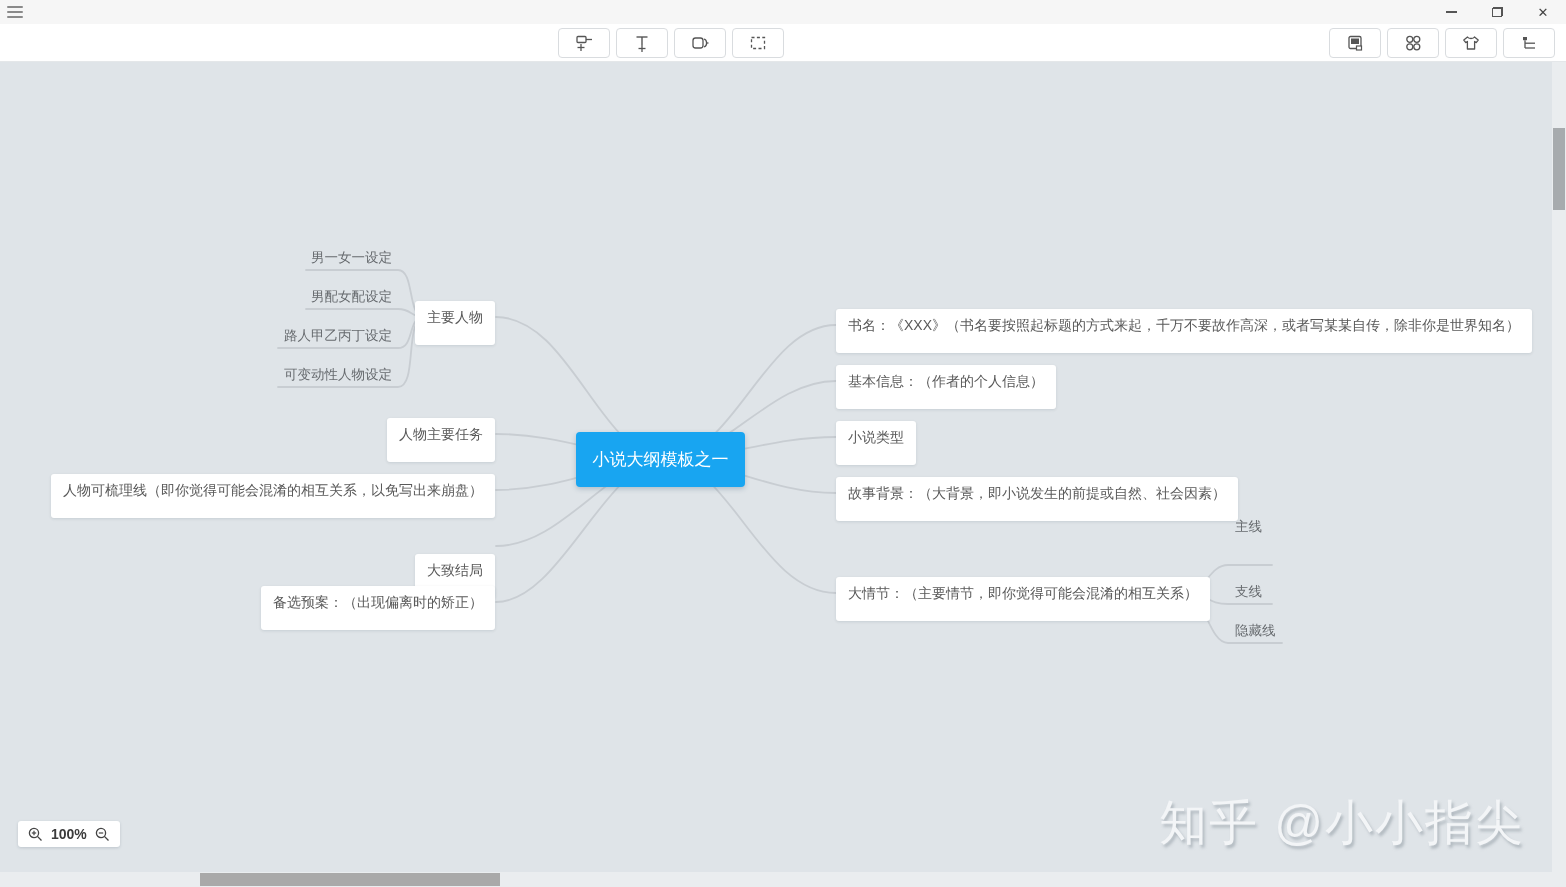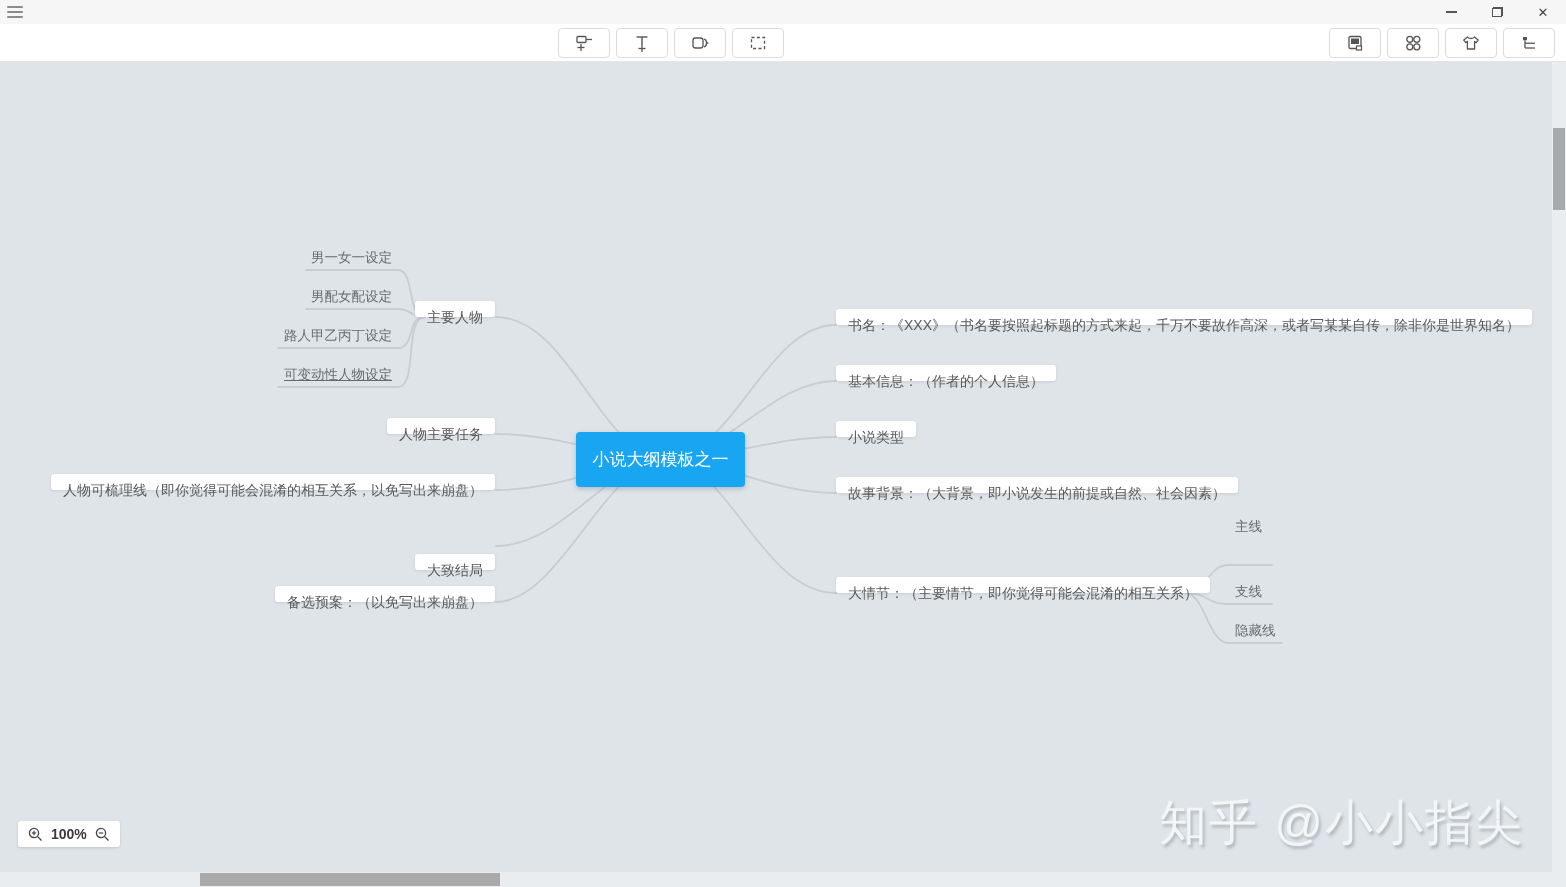--- a/index.html
+++ b/index.html
@@ -29,21 +29,21 @@
   .canvas{position:absolute;left:0;top:61px;width:1566px;height:826px;background:#dfe4e8;overflow:hidden;}
   .connectors{position:absolute;left:0;top:0;z-index:1;}
   .node{position:absolute;z-index:2;white-space:nowrap;}
   .node-root{
     left:576px;top:371px;width:169px;height:55px;
     background:#18a5f1;color:#ffffff;font-size:17px;
     display:flex;align-items:center;justify-content:center;
     border-radius:4px;box-shadow:0 2px 5px rgba(40,80,110,.25);cursor:pointer;
   }
   .node-l2{
-    height:16px;line-height:32px;padding:0 12px;background:#ffffff;color:#595959;
+    height:44px;line-height:32px;padding:0 12px;background:#ffffff;color:#595959;
     font-size:14px;border-radius:3px;box-shadow:0 1px 3px rgba(60,80,95,.14);cursor:pointer;
   }
   .node-l3{
     height:20px;line-height:20px;color:#666a6e;font-size:13.5px;cursor:pointer;background:transparent;
   }
   .alignR{text-align:left;}
   
   .zoomctl{
     position:absolute;left:18px;top:760px;height:26px;background:#fff;border-radius:3px;
     box-shadow:0 1px 3px rgba(60,80,95,.2);display:flex;align-items:center;gap:7px;
@@ -177,26 +177,26 @@
     <path d="M1186 532 C1207 532 1207 543 1228 543 L1272 543"></path>
     <path d="M1186 532 C1205 534 1209 582 1228 582 L1282 582"></path>
   </svg>
 
   <div class="node node-root">小说大纲模板之一</div>
 
   <div class="node node-l2" style="right:1071px;top:240px;">主要人物</div>
   <div class="node node-l2" style="right:1071px;top:357px;">人物主要任务</div>
   <div class="node node-l2" style="right:1071px;top:413px;">人物可梳理线（即你觉得可能会混淆的相互关系，以免写出来崩盘）</div>
   <div class="node node-l2" style="right:1071px;top:469px;margin-top:24px;">大致结局</div>
-  <div class="node node-l2" style="right:1071px;top:525px;">备选预案：（以免写出来崩盘）</div>
+  <div class="node node-l2" style="right:1071px;top:525px;">备选预案：（出现偏离时的矫正）</div>
 
   <div class="node node-l3 alignR" style="right:1174px;top:187px;">男一女一设定</div>
   <div class="node node-l3 alignR" style="right:1174px;top:226px;">男配女配设定</div>
   <div class="node node-l3 alignR" style="right:1174px;top:265px;">路人甲乙丙丁设定</div>
-  <div class="node node-l3 alignR" style="right:1174px;top:304px;text-decoration:underline;">可变动性人物设定</div>
+  <div class="node node-l3 alignR" style="right:1174px;top:304px;">可变动性人物设定</div>
 
   <div class="node node-l2" style="left:836px;top:248px;">书名：《XXX》（书名要按照起标题的方式来起，千万不要故作高深，或者写某某自传，除非你是世界知名）</div>
   <div class="node node-l2" style="left:836px;top:304px;">基本信息：（作者的个人信息）</div>
   <div class="node node-l2" style="left:836px;top:360px;">小说类型</div>
   <div class="node node-l2" style="left:836px;top:416px;">故事背景：（大背景，即小说发生的前提或自然、社会因素）</div>
   <div class="node node-l2" style="left:836px;top:516px;">大情节：（主要情节，即你觉得可能会混淆的相互关系）</div>
 
   <div class="node node-l3" style="left:1235px;top:456px;">主线</div>
   <div class="node node-l3" style="left:1235px;top:521px;">支线</div>
   <div class="node node-l3" style="left:1235px;top:560px;">隐藏线</div>

